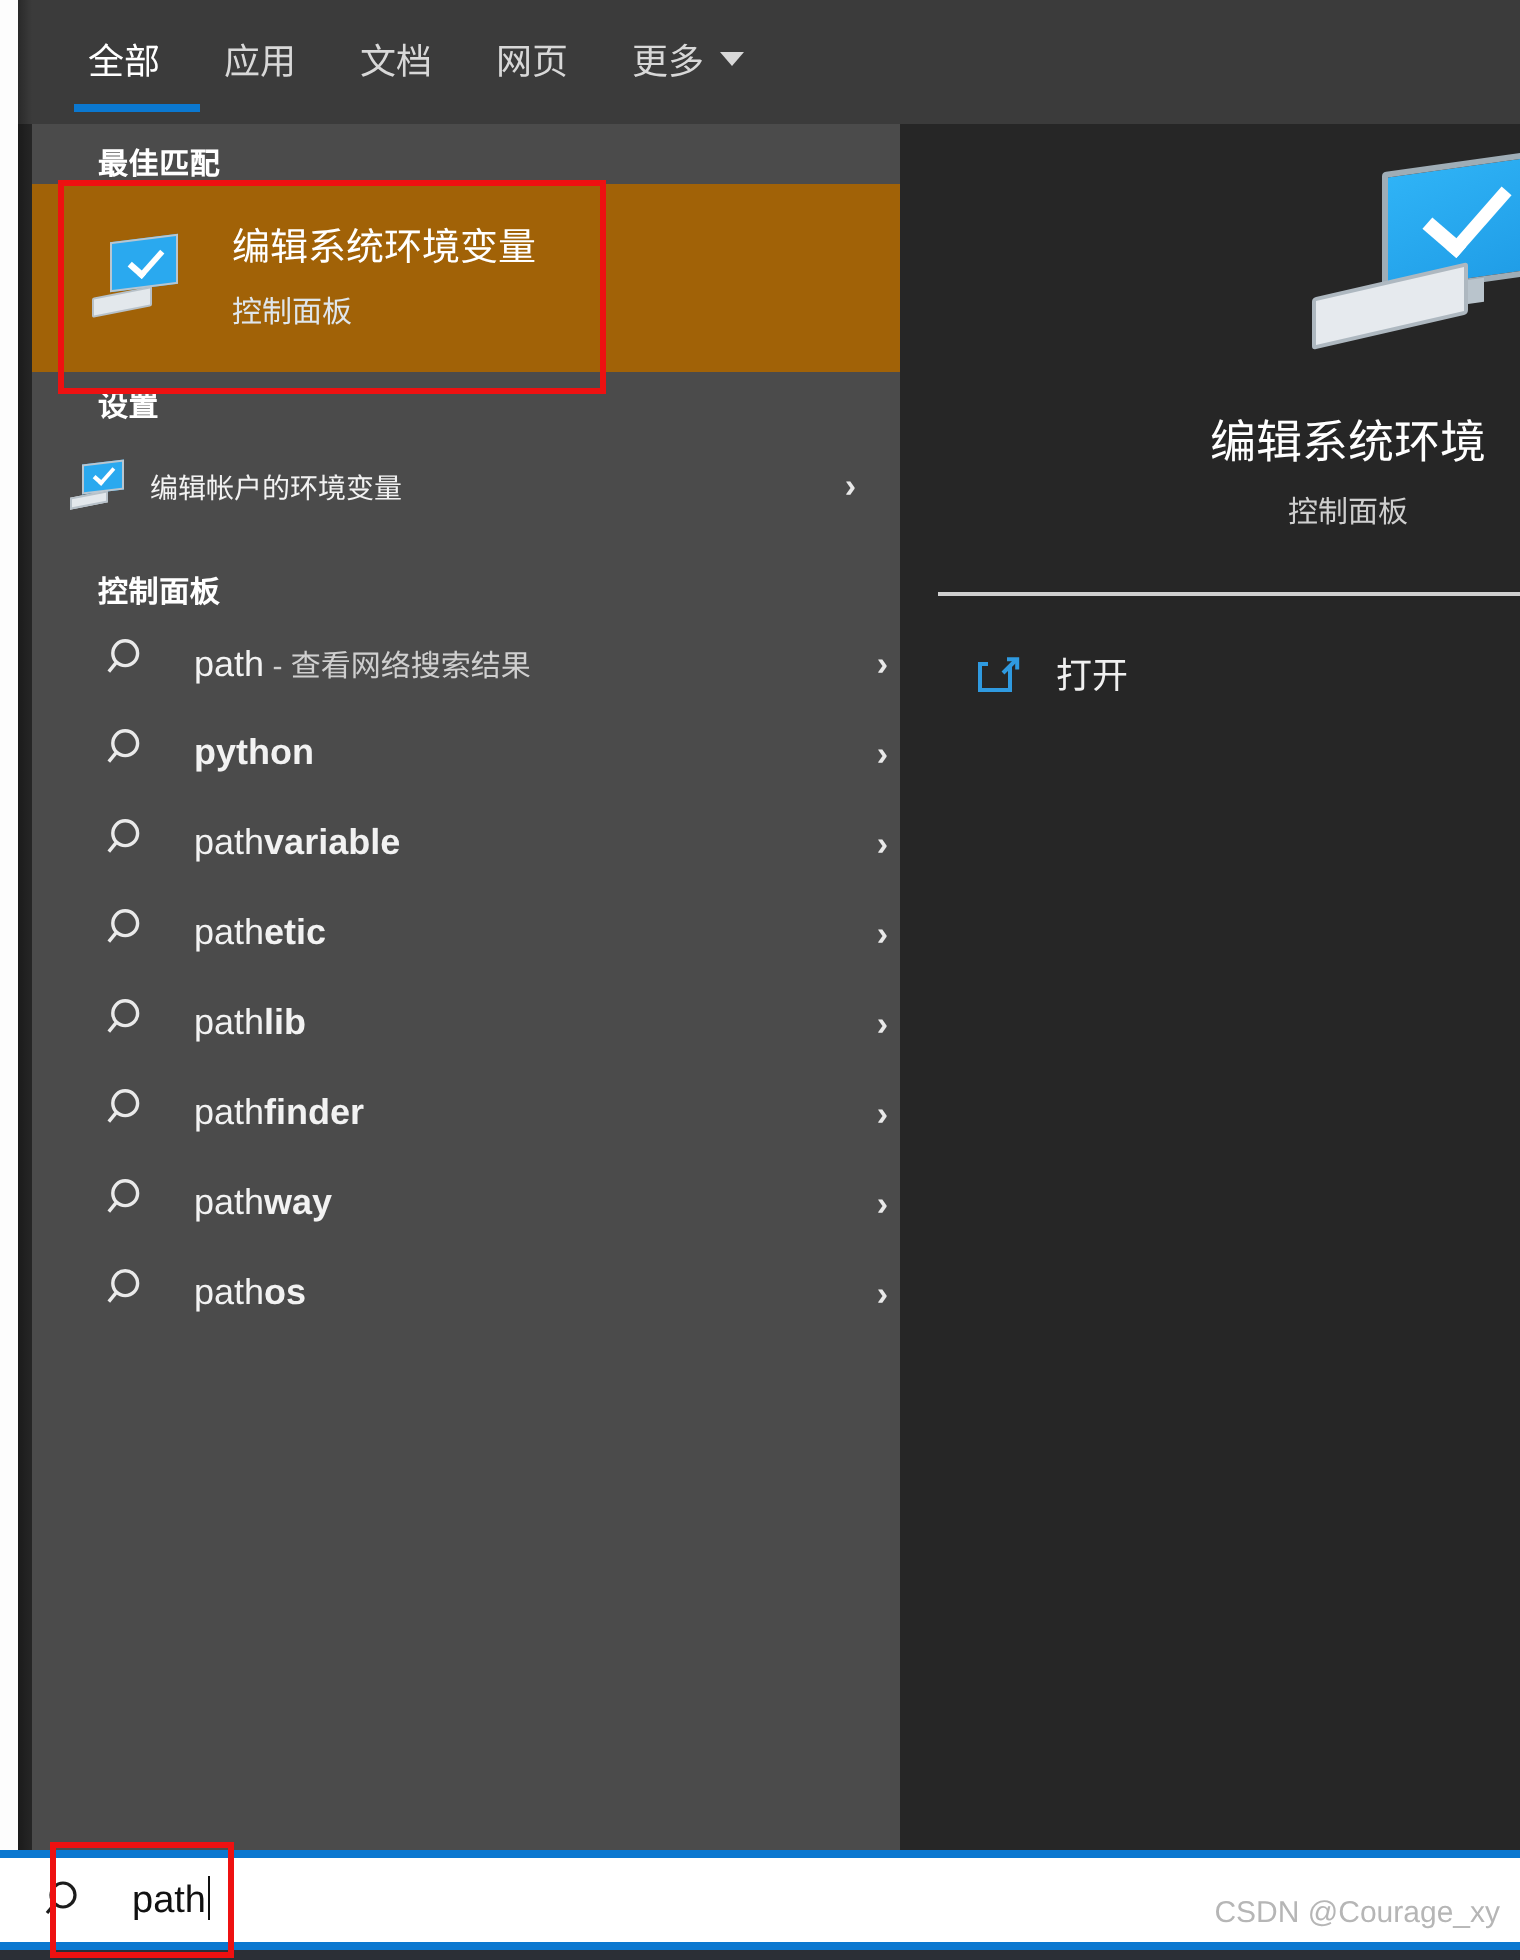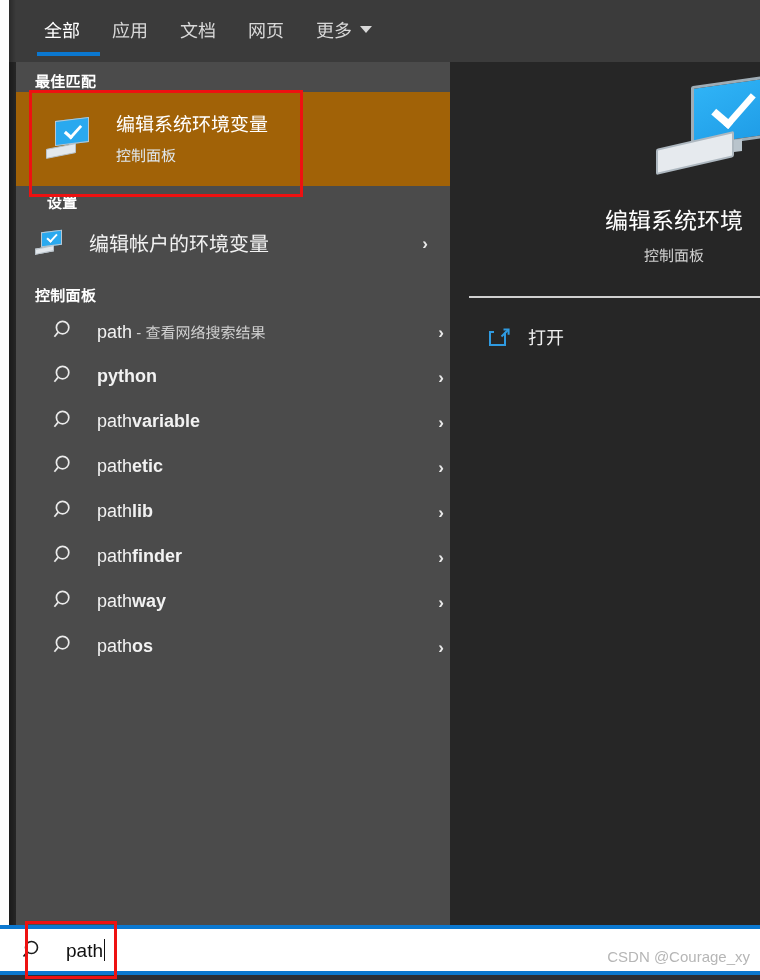--- a/index.html
+++ b/index.html
@@ -96,21 +96,21 @@
     left: 7px; top: 62px;
     width: 434px; height: 863px;
     background: #4b4b4b;
     overflow: hidden;
   }
 
   .group-header {
     color: #ffffff;
     font-size: 15px;
     font-weight: bold;
-    padding-left: 19px;
+    padding-left: 33px;
     letter-spacing: .3px;
   }
 
   .row {
     position: relative;
     display: flex;
     align-items: center;
     height: 45px;
     padding-left: 19px;
     box-sizing: border-box;
@@ -210,22 +210,22 @@
   .mon-xs .tick {
     position: absolute; left: 12px; top: 3px;
     width: 8px; height: 4px;
     border-left: 2px solid #ffffff;
     border-bottom: 2px solid #ffffff;
     transform: skewY(-7deg) rotate(-45deg);
   }
 
   .row-label {
     color: #f2f2f2;
-    font-size: 20px;
-    margin-left: 26px;
+    font-size: 14px;
+    margin-left: 12px;
   }
 
   
   .srow { height: 45px; }
   .srow .mag { flex: none; margin-left: 2px; }
   .srow .q {
     margin-left: 22px;
     color: #f2f2f2;
     font-size: 18px;
     font-family: "Liberation Sans", "DejaVu Sans", sans-serif;
@@ -454,21 +454,21 @@
             <div class="tick"></div>
           <div class="stand"></div>
             <div class="kbd"></div>
         </div>
         <div class="best-text">
           <div class="best-title">编辑系统环境变量</div>
           <div class="best-sub">控制面板</div>
         </div>
       </div>
 
-      <div class="group-header" style="position:absolute;left:0;top:129px;margin-left:12px;">设置</div>
+      <div class="group-header" style="position:absolute;left:0;top:129px;">设置</div>
 
       <div id="settings-host" style="position:absolute;left:0;top:158px;width:434px;">
           <div class="row">
             <span class="mon-xs">
               <span class="screen"></span>
               <span class="tick"></span>
               <span class="kbd"></span>
             </span>
             <span class="row-label">编辑帐户的环境变量</span>
             <span class="chev">›</span>

